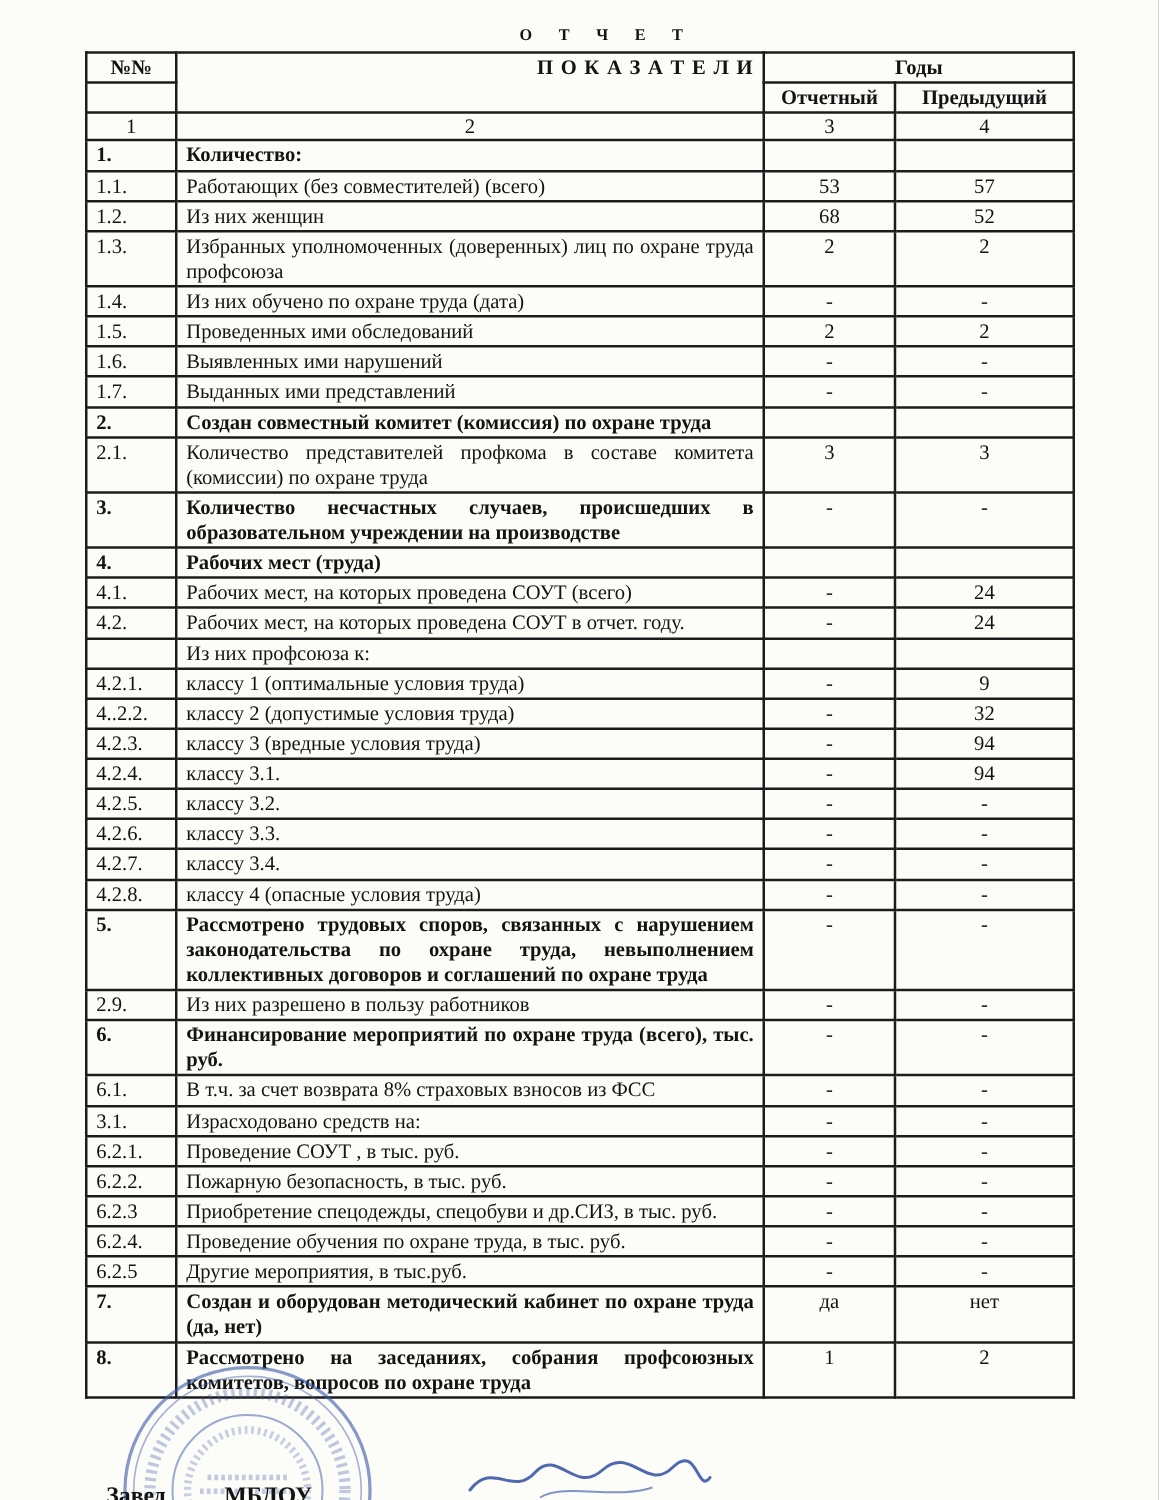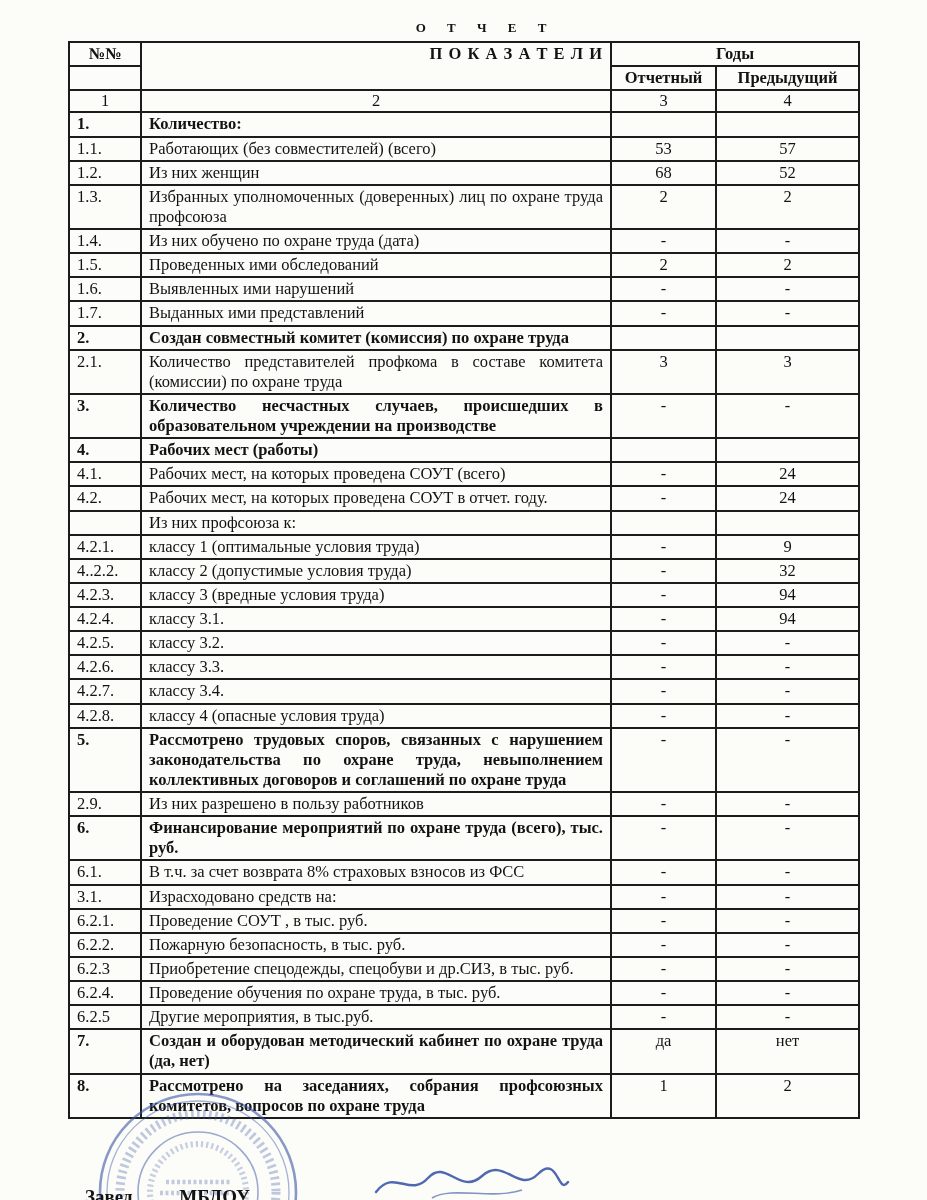--- a/index.html
+++ b/index.html
@@ -144,21 +144,21 @@
       <td class="c-val">3</td>
     </tr>
         <tr class="bold">
       <td class="c-num">3.</td>
       <td class="c-text">Количество несчастных случаев, происшедших в образовательном учреждении на производстве</td>
       <td class="c-val">-</td>
       <td class="c-val">-</td>
     </tr>
         <tr class="bold">
       <td class="c-num">4.</td>
-      <td class="c-text">Рабочих мест (работы)</td>
+      <td class="c-text">Рабочих мест (труда)</td>
       <td class="c-val"></td>
       <td class="c-val"></td>
     </tr>
         <tr>
       <td class="c-num">4.1.</td>
       <td class="c-text">Рабочих мест, на которых проведена СОУТ (всего)</td>
       <td class="c-val">-</td>
       <td class="c-val">24</td>
     </tr>
         <tr>

